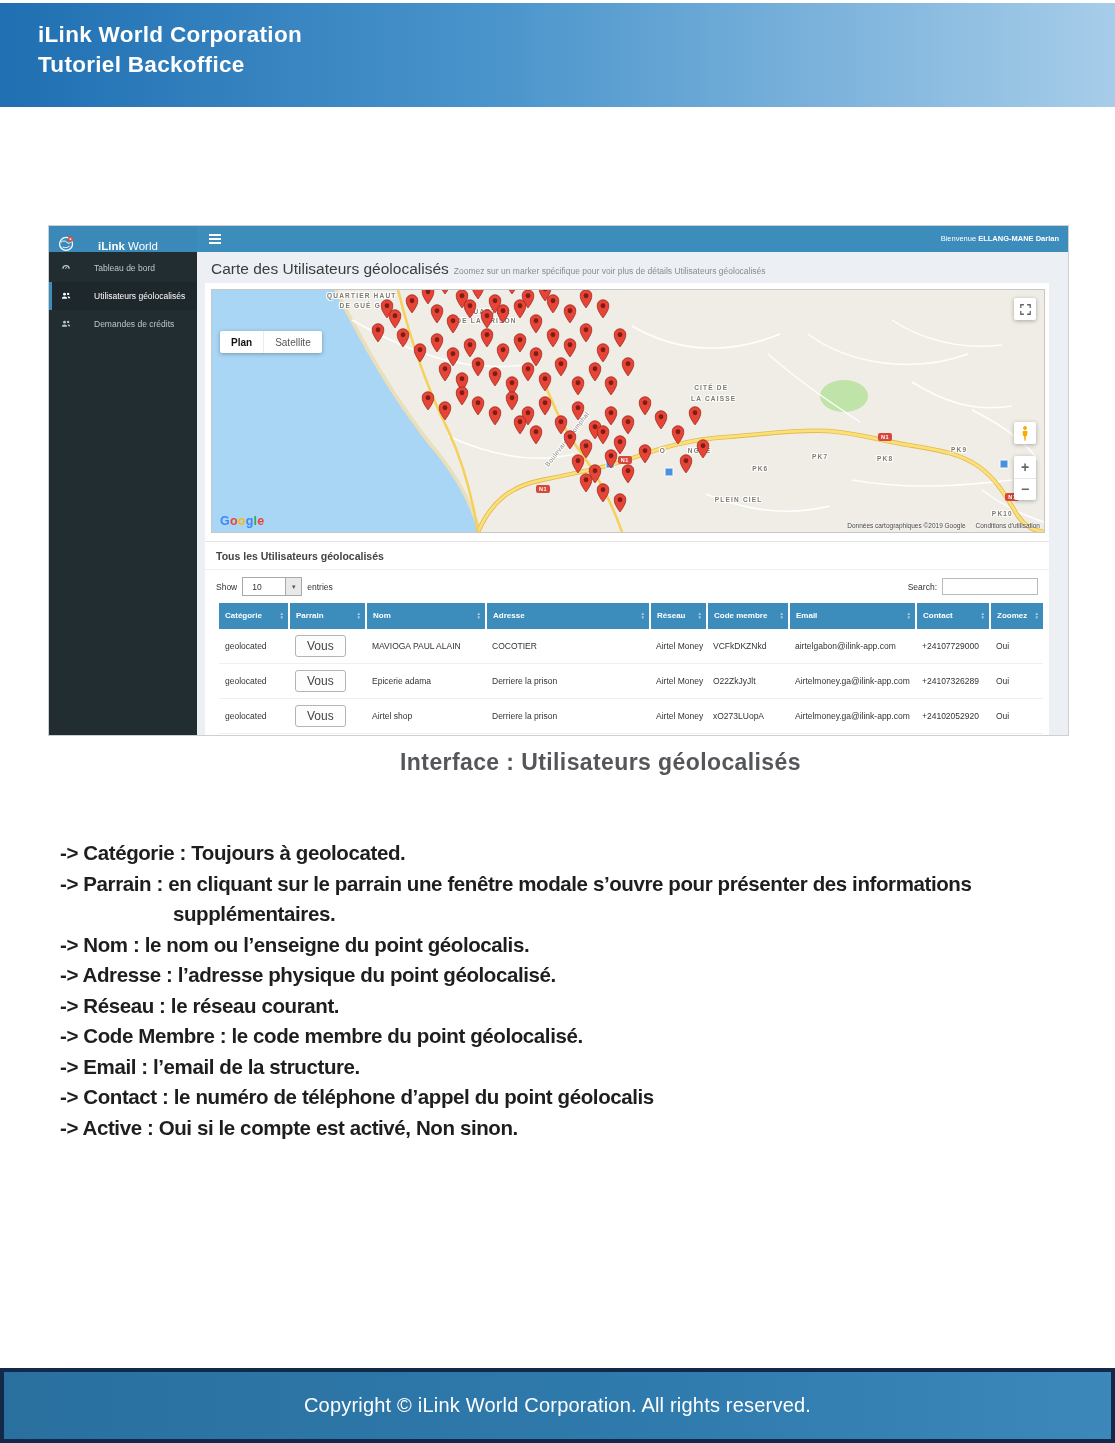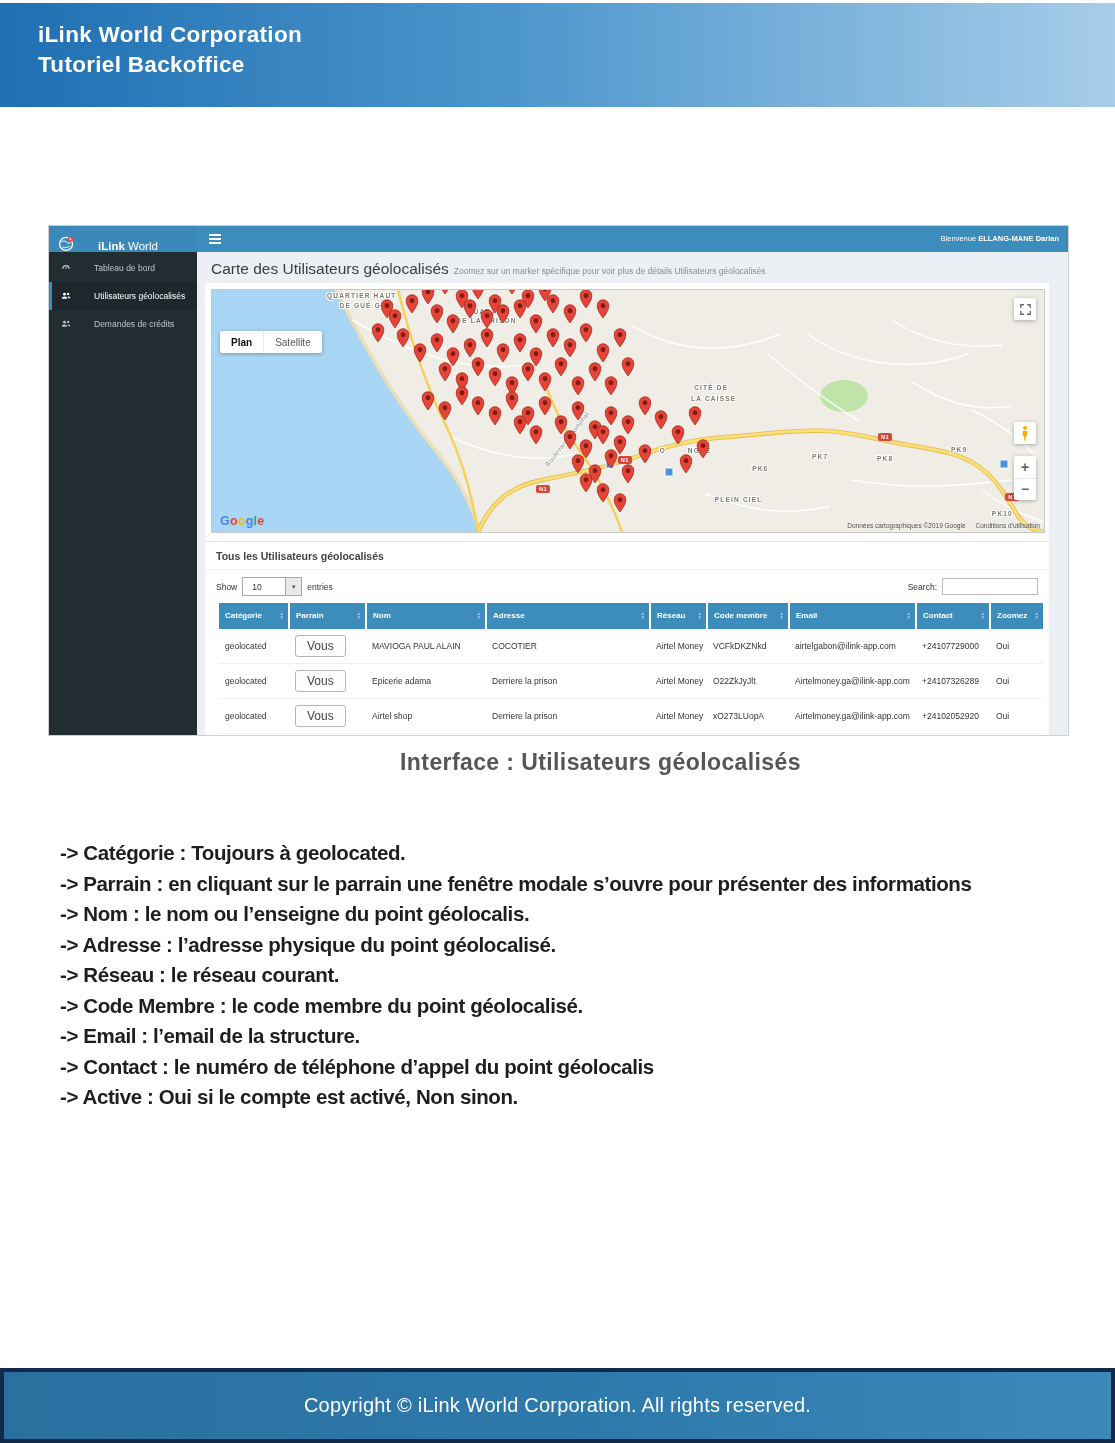--- a/index.html
+++ b/index.html
@@ -688,20 +688,21 @@
       </div>
     </div>
   </div>
 
   <div class="caption">Interface : Utilisateurs géolocalisés</div>
 
   <div class="doc-body">
     <div id="doc-items">
         <div class="doc-item">-&gt; Catégorie : Toujours à geolocated.</div>
         <div class="doc-item">-&gt; Parrain : en cliquant sur le parrain une fenêtre modale s’ouvre pour présenter des informations</div>
+        <div class="doc-item indent">supplémentaires.</div>
         <div class="doc-item">-&gt; Nom : le nom ou l’enseigne du point géolocalis.</div>
         <div class="doc-item">-&gt; Adresse : l’adresse physique du point géolocalisé.</div>
         <div class="doc-item">-&gt; Réseau : le réseau courant.</div>
         <div class="doc-item">-&gt; Code Membre : le code membre du point géolocalisé.</div>
         <div class="doc-item">-&gt; Email : l’email de la structure.</div>
         <div class="doc-item">-&gt; Contact : le numéro de téléphone d’appel du point géolocalis</div>
         <div class="doc-item">-&gt; Active : Oui si le compte est activé, Non sinon.</div>
       </div>
   </div>
 

